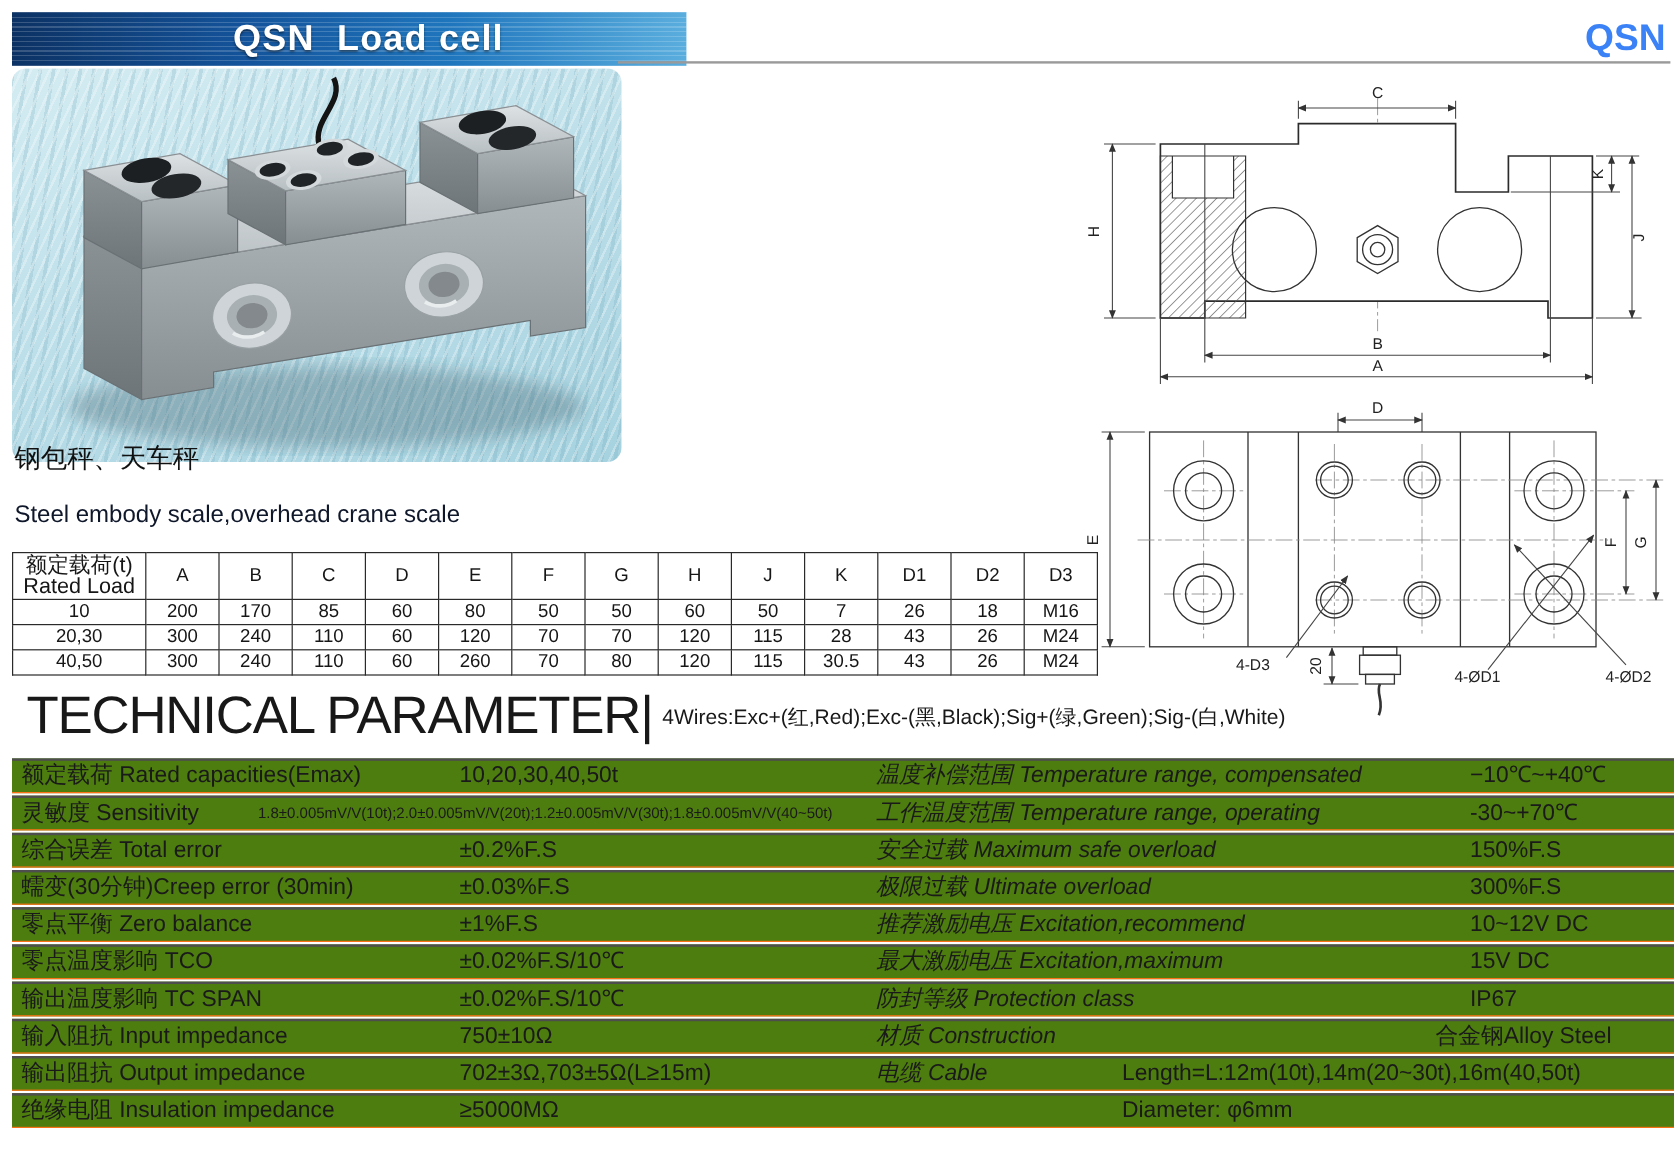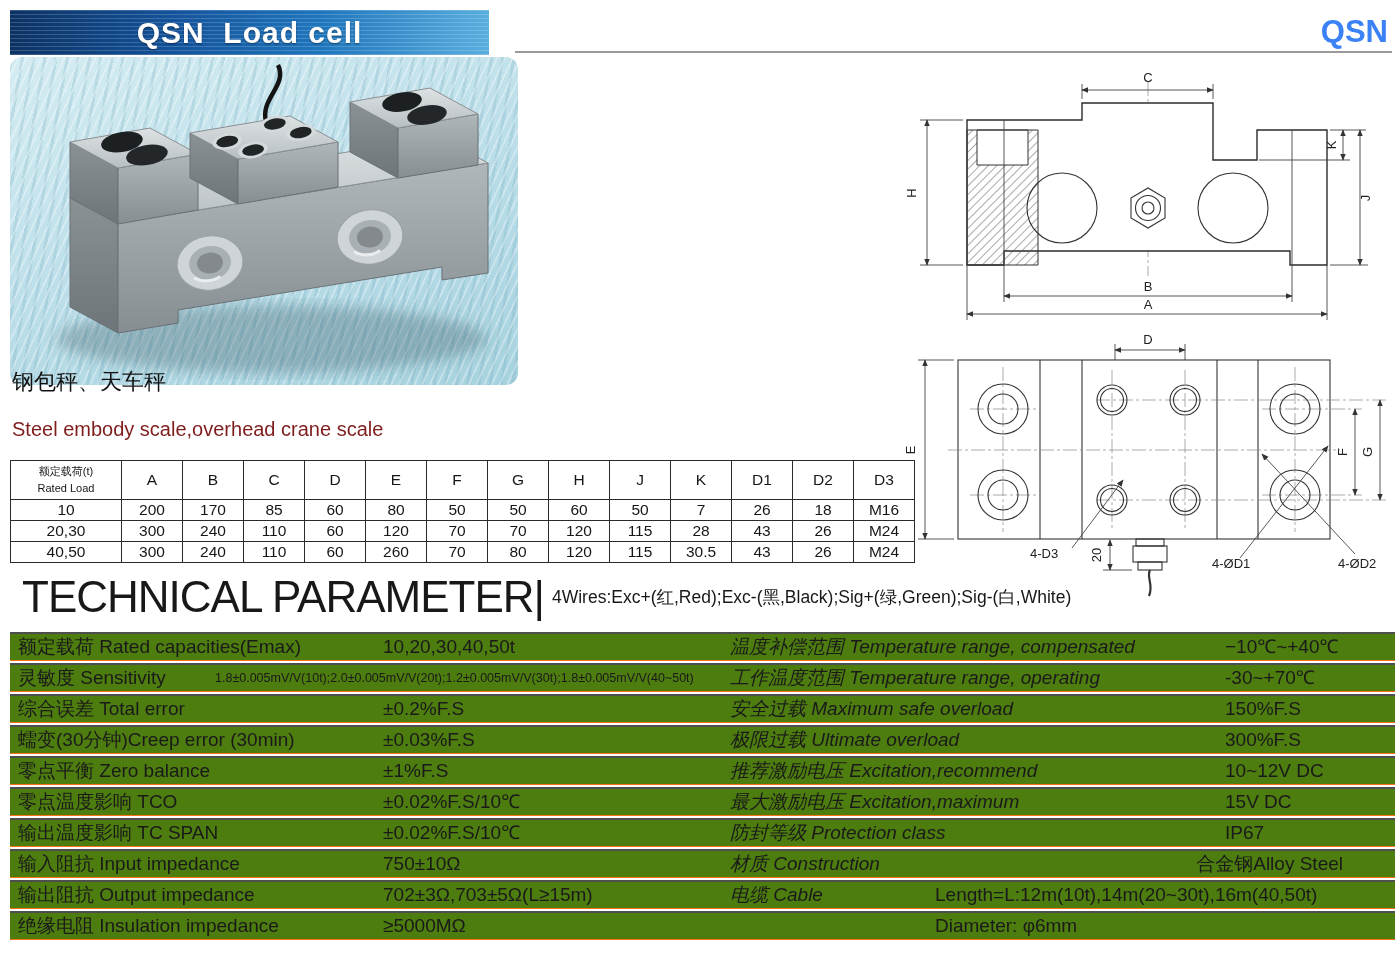--- a/index.html
+++ b/index.html
@@ -1,49 +1,49 @@
 <!DOCTYPE html>
 <html><head>
 <meta charset="utf-8">
 <style>
   html,body{margin:0;padding:0;background:#fff;}
   body{width:1400px;height:959px;position:relative;overflow:hidden;
        font-family:"Liberation Sans",sans-serif;color:#1c1c1c;}
   .abs{position:absolute;}
 
   
-  #banner{left:10px;top:10px;width:479px;height:45px;
+  #banner{left:10px;top:10px;width:530px;height:45px;
     background:
       repeating-linear-gradient(180deg, rgba(255,255,255,.18) 0 1px, rgba(255,255,255,0) 1px 4px),
       linear-gradient(90deg,#0c3264 0%,#14549c 35%,#1f76bd 65%,#5aaede 100%);
-    display:flex;align-items:center;justify-content:center;}
+    display:flex;align-items:center;justify-content:center;padding-left:32px;}
   #banner-title{color:#fff;font-size:30px;font-weight:bold;letter-spacing:1px;
     text-shadow:0 1px 2px rgba(0,0,0,.45);white-space:pre;}
   #brand{right:12px;top:14px;font-size:31px;font-weight:bold;color:#3b82f6;}
   #top-rule{left:515px;top:51px;width:877px;height:2px;background:#9a9a9a;}
 
   
   #photo{left:10px;top:57px;width:508px;height:328px;border-radius:12px;overflow:hidden;
     background-color:#c3e2eb;
     background-image:
       repeating-linear-gradient(115deg, rgba(255,255,255,.30) 0 2px, rgba(255,255,255,0) 2px 7px),
       repeating-linear-gradient(100deg, rgba(110,165,185,.22) 0 3px, rgba(110,165,185,0) 3px 11px),
       linear-gradient(160deg,#d4ecf2 0%,#b9dde8 55%,#a6d2df 100%);}
 
   
   #intro-cn{left:12px;top:367px;font-size:22px;color:#111;}
-  #intro-en{left:12px;top:418px;font-size:20px;color:#7f1d1d;}
+  #intro-en{left:12px;top:418px;font-size:20px;color:#0f172a;}
 
   
   #dims{left:10px;top:460px;border-collapse:collapse;table-layout:fixed;}
   #dims th,#dims td{border:1px solid #2a2a2a;text-align:center;vertical-align:middle;
     font-size:15.5px;font-weight:normal;color:#161616;padding:0;white-space:nowrap;}
   #dims th{height:38px;}
   #dims td{height:20px;}
-  #dims .c0{width:110px;font-size:11px;line-height:17px;margin-top:24px;}
+  #dims .c0{width:110px;font-size:18px;line-height:17px;margin-top:24px;}
   #dims .cn{width:60px;}
 
   
   #tech-head{left:22px;top:572px;display:flex;align-items:center;}
   #tech-title{font-size:44px;letter-spacing:-1px;color:#181818;}
   #wires-note{font-size:17.5px;margin-left:8px;color:#181818;}
 
   
   #params{left:10px;top:632px;width:1385px;}
   .prow{position:relative;height:26px;background:#4d7c0f;

